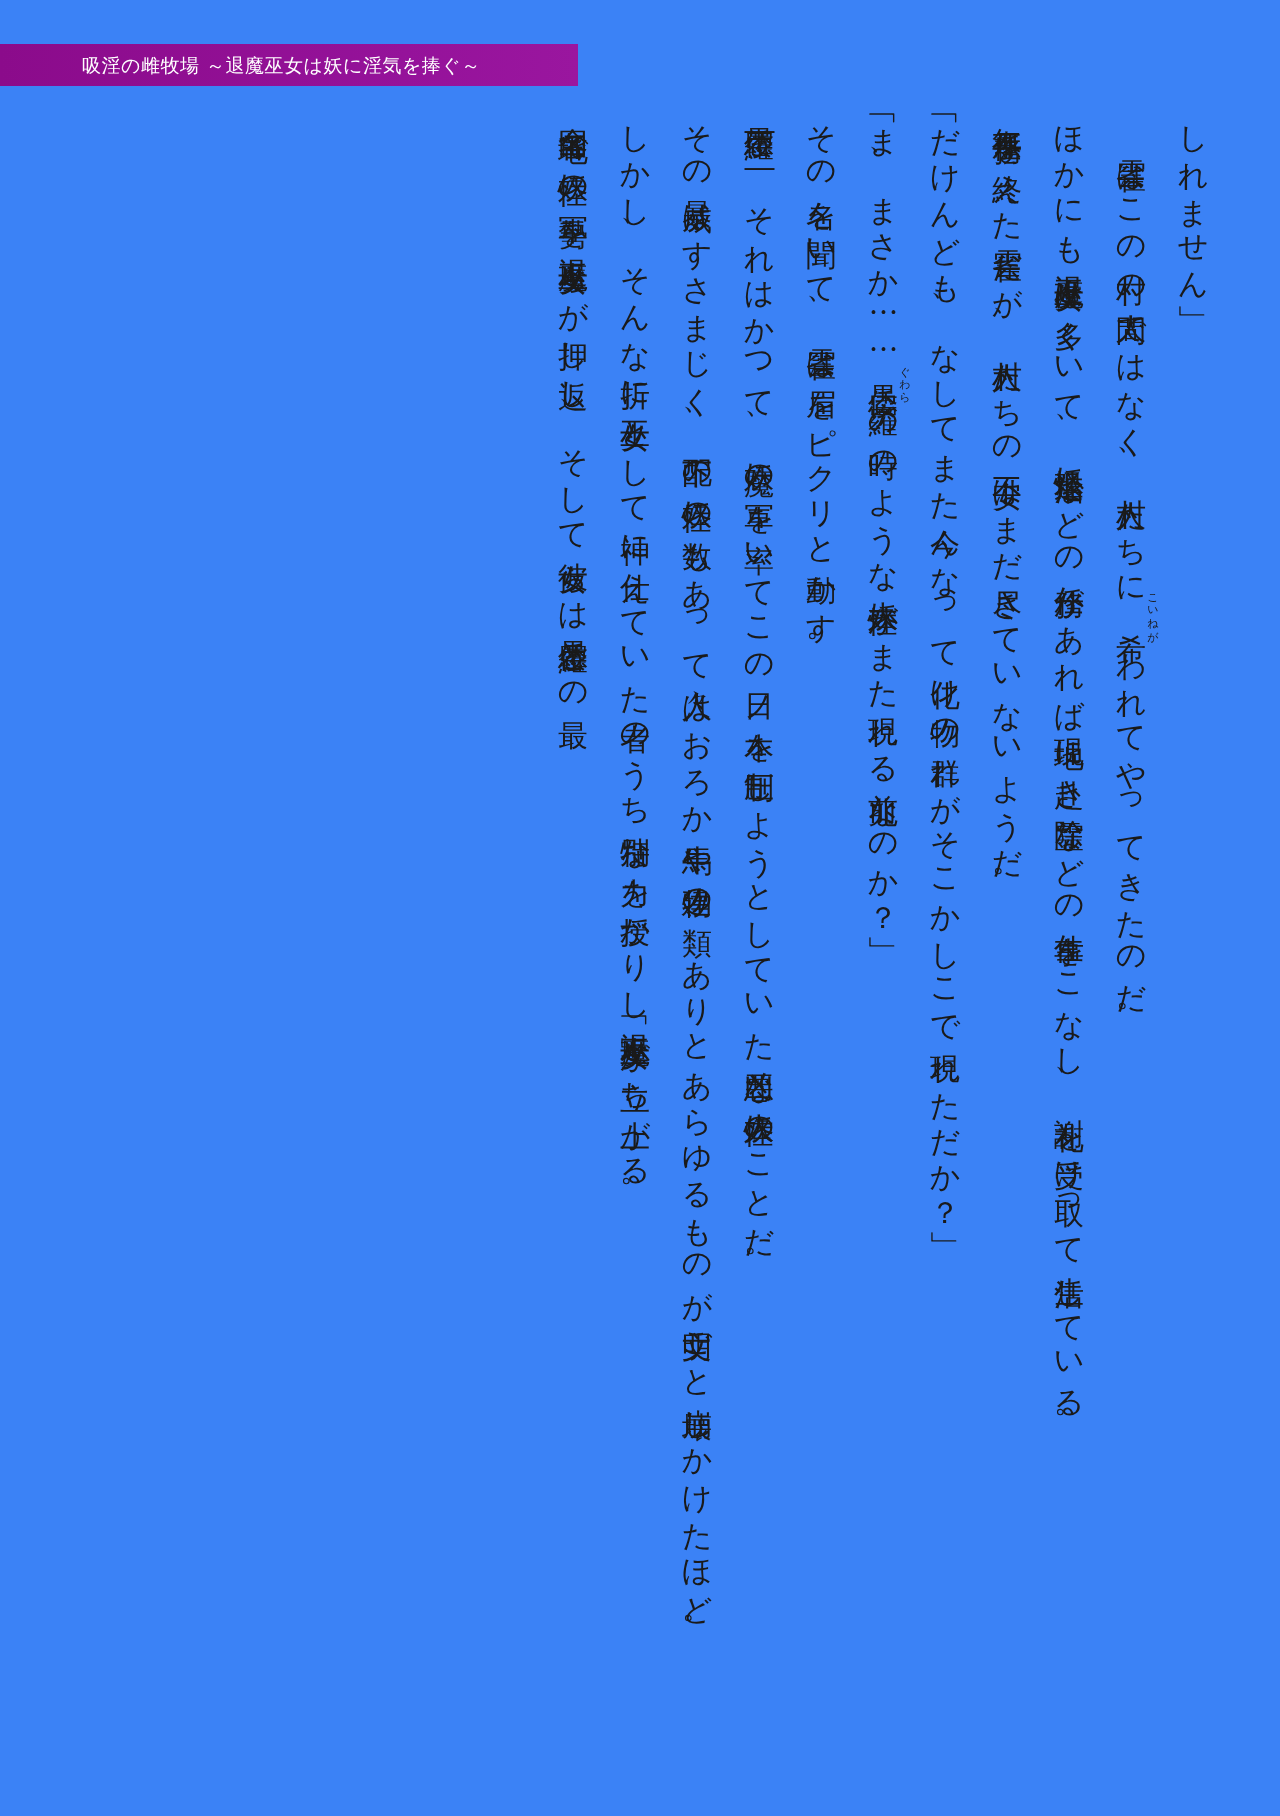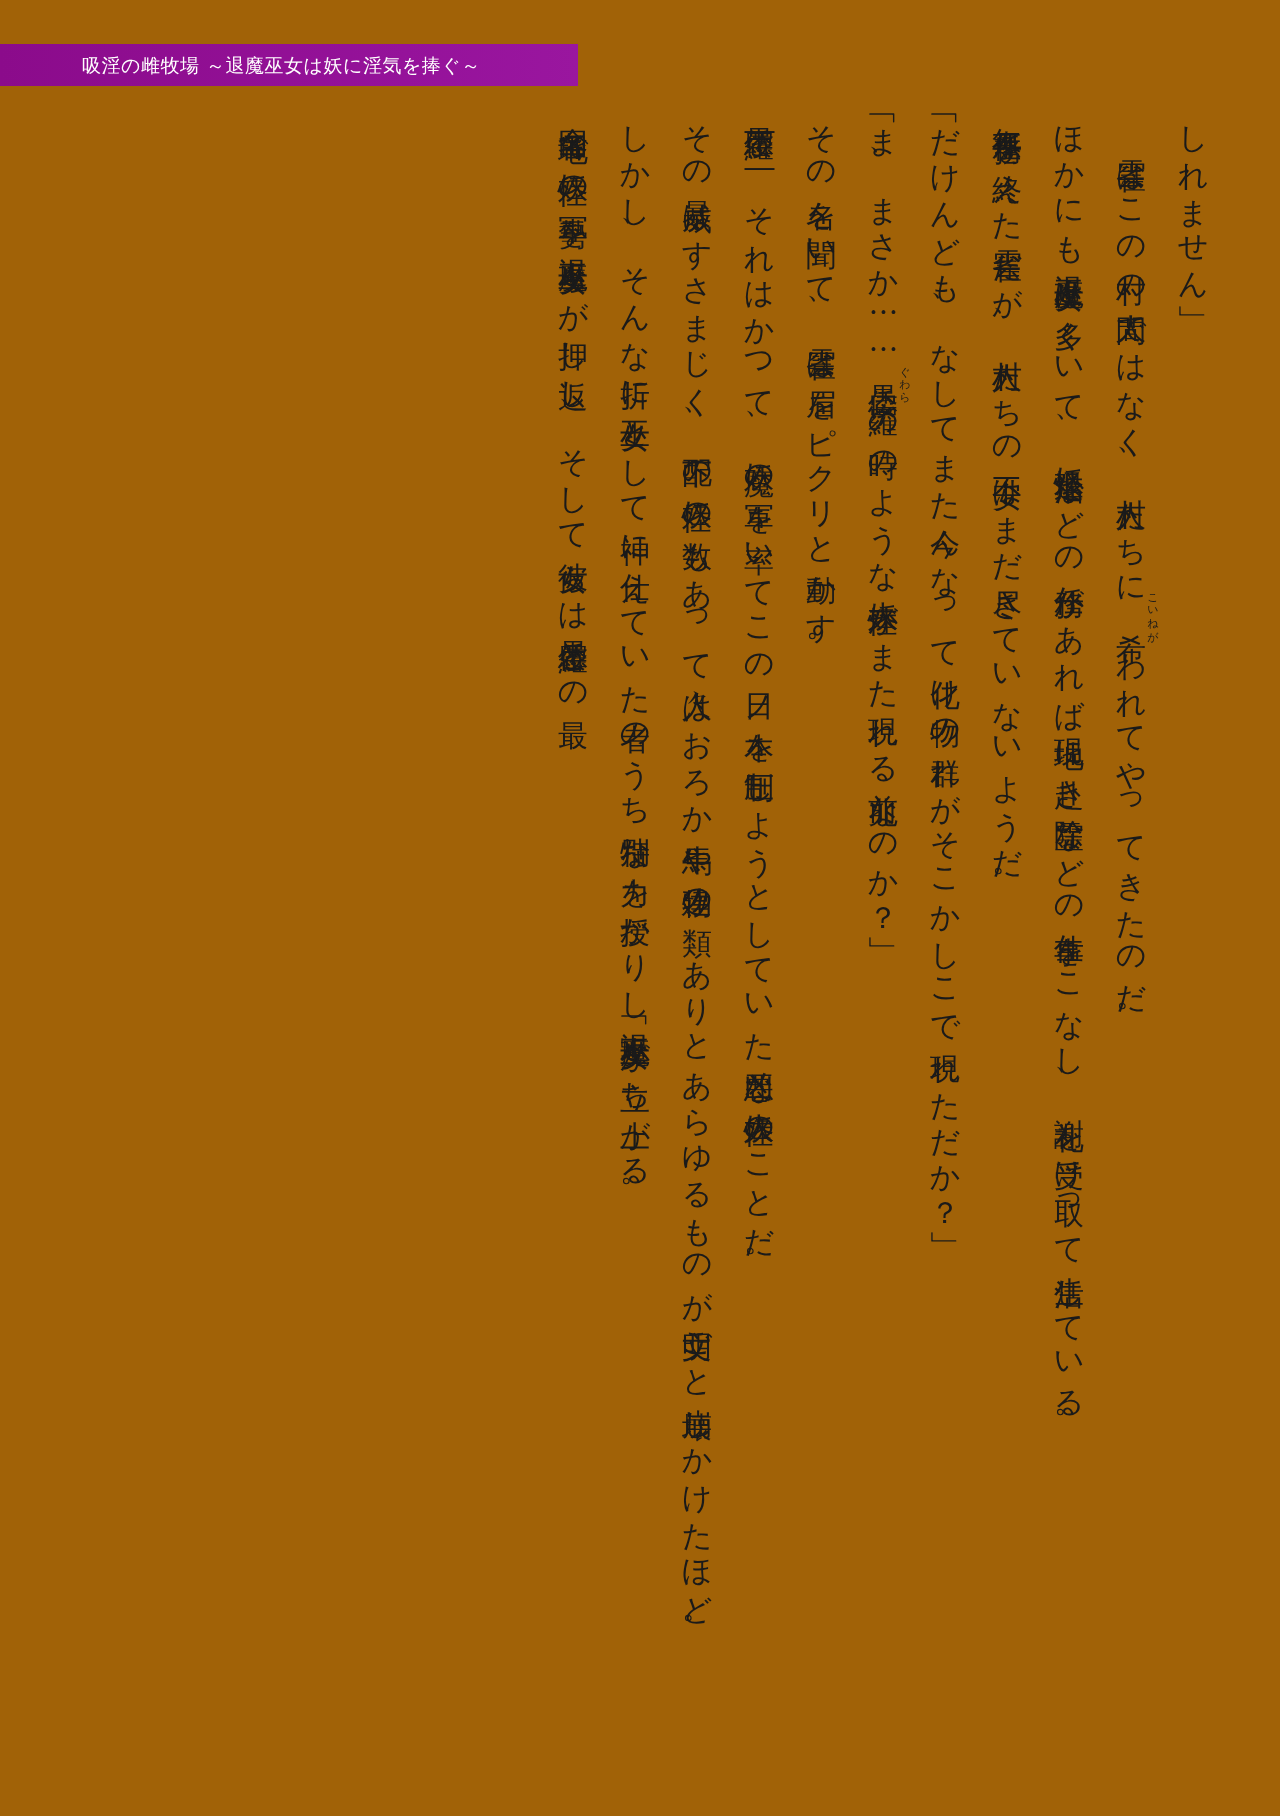--- a/index.html
+++ b/index.html
@@ -14,21 +14,21 @@
     font-family: "Liberation Serif", "DejaVu Serif", serif;
     overflow: hidden;
   }
 
   
   .page {
     position: absolute;
     left: 0; top: 0;
     width: 1280px;
     height: 1816px;
-    background: #a16207;
+    background: #3b82f6;
     box-sizing: border-box;
   }
 
   
   .header-band {
     position: absolute;
     left: 0;
     top: 44px;
     width: 578px;
     height: 42px;

